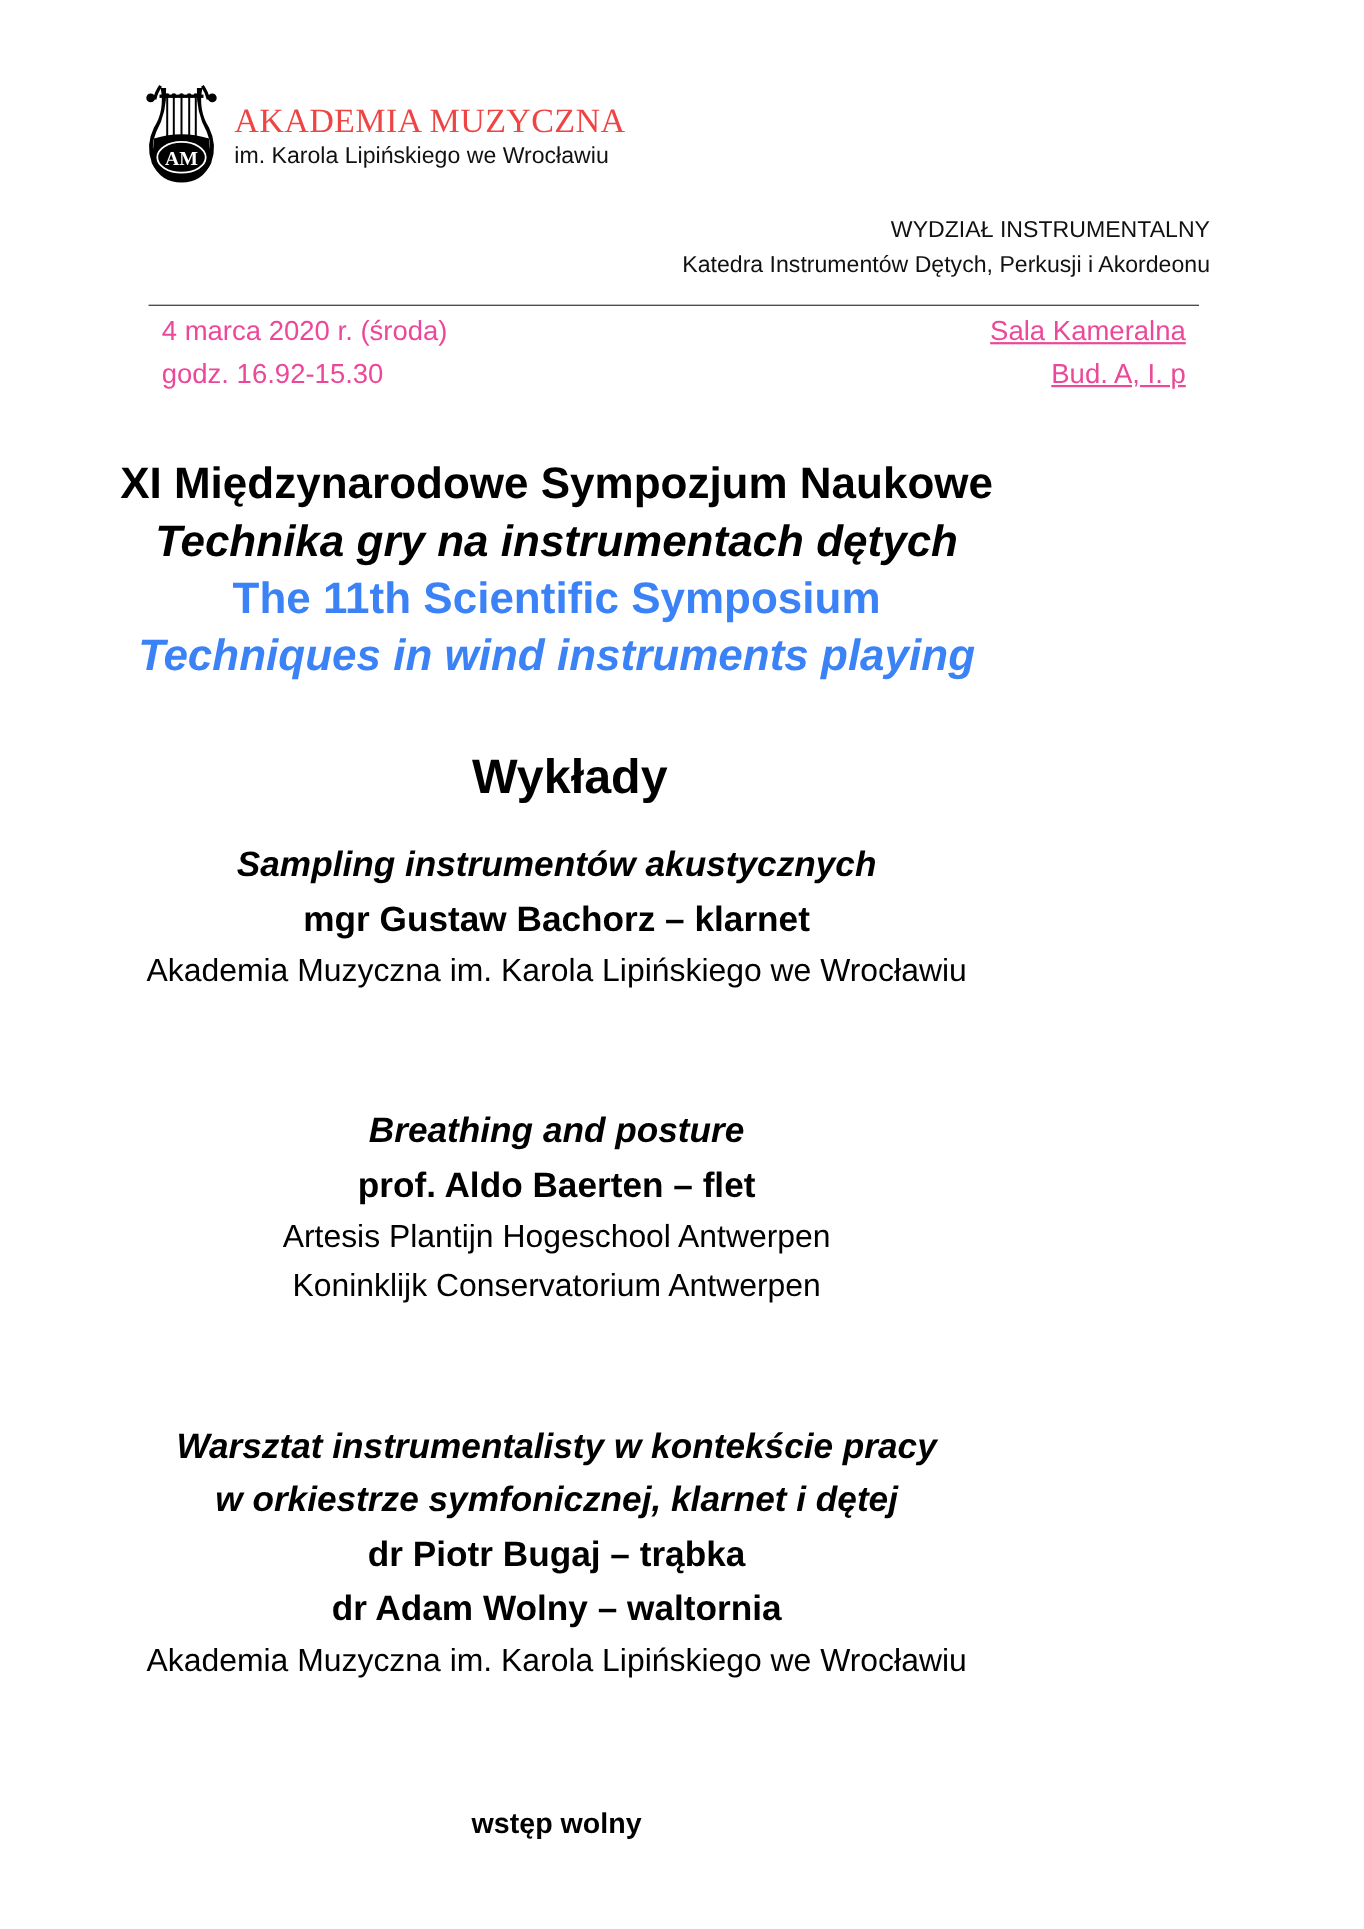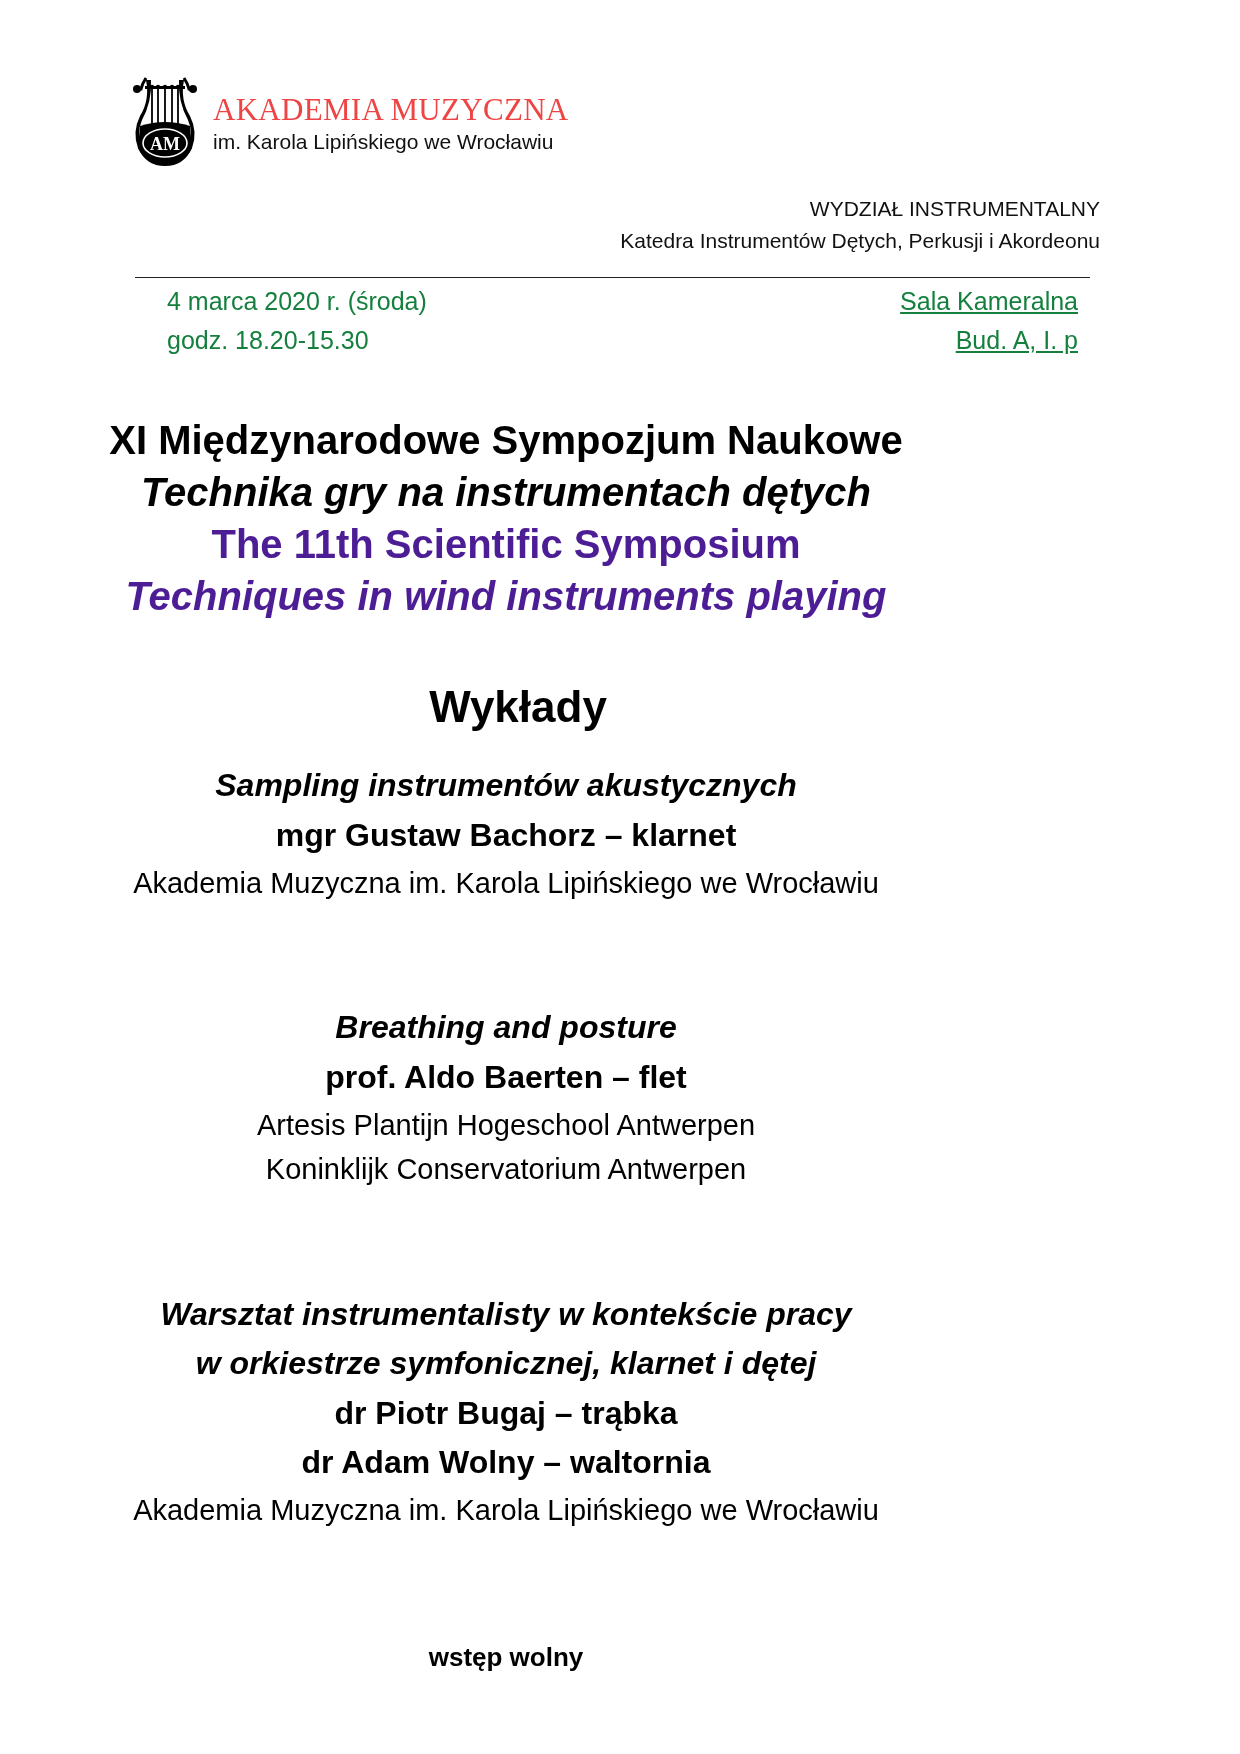--- a/index.html
+++ b/index.html
@@ -5,28 +5,28 @@
   html, body { margin:0; padding:0; background:#ffffff; }
   body { width:1240px; height:1754px; position:relative; overflow:hidden; color:#000; }
   .abs { position:absolute; }
   .logo-icon { left:132px; top:76px; width:66px; height:92px; }
   .logo-title { left:213px; top:92px; font-family:"Liberation Serif", serif; font-size:31px; letter-spacing:0.3px; color:#ef4444; white-space:nowrap; }
   .logo-sub { left:213px; top:130px; font-family:"Liberation Sans", sans-serif; font-size:21px; color:#111; white-space:nowrap; }
   .dept { right:140px; text-align:right; font-family:"Liberation Sans", sans-serif; font-size:21px; color:#111; white-space:nowrap; }
   .dept1 { top:197px; }
   .dept2 { top:229px;text-align:right; }
   .rule { left:135px; top:277px; width:955px; height:1px; background:#222; }
-  .info { font-family:"Liberation Sans", sans-serif; font-size:25px; color:#15803d; white-space:nowrap;margin-left:20px; }
+  .info { font-family:"Liberation Sans", sans-serif; font-size:25px; color:#ec4899; white-space:nowrap; }
   .info-l { left:147px; }
   .info-r { right:162px; text-align:right;text-decoration:underline; }
   .r1 { top:287px; }
   .r2 { top:326px; }
   .center { left:0; width:1012px; text-align:center; font-family:"Liberation Sans", sans-serif; white-space:nowrap; }
   .t-big { font-size:40px; font-weight:bold; line-height:52px; }
-  .gray { color:#4c1d95; }
+  .gray { color:#3b82f6; }
   .ital { font-style:italic; }
   .heading { font-size:44px; font-weight:bold;padding-left:12px; }
   .lec-title { font-size:32px; font-weight:bold; font-style:italic; }
   .lec-name { font-size:32px; font-weight:bold; }
   .lec-aff { font-size:29px; }
   .foot { font-size:26px; font-weight:bold; }
 </style>
 </head>
 <body>
 
@@ -58,21 +58,21 @@
 </div>
 <div class="abs logo-title">AKADEMIA MUZYCZNA</div>
 <div class="abs logo-sub">im. Karola Lipińskiego we Wrocławiu</div>
 
 <div class="abs dept dept1">WYDZIAŁ INSTRUMENTALNY</div>
 <div class="abs dept dept2">Katedra Instrumentów Dętych, Perkusji i Akordeonu</div>
 
 <div class="abs rule"></div>
 
 <div class="abs info info-l r1">4 marca 2020 r. (środa)</div>
-<div class="abs info info-l r2">godz. 18.20-15.30</div>
+<div class="abs info info-l r2">godz. 16.92-15.30</div>
 <div class="abs info info-r r1">Sala Kameralna</div>
 <div class="abs info info-r r2">Bud. A, I. p</div>
 
 <div class="abs center t-big" style="top:414px;">XI Międzynarodowe Sympozjum Naukowe</div>
 <div class="abs center t-big ital" style="top:466px;">Technika gry na instrumentach dętych</div>
 <div class="abs center t-big gray" style="top:518px;">The 11th Scientific Symposium</div>
 <div class="abs center t-big gray ital" style="top:570px;">Techniques in wind instruments playing</div>
 
 <div class="abs center heading" style="top:682px;">Wykłady</div>
 

